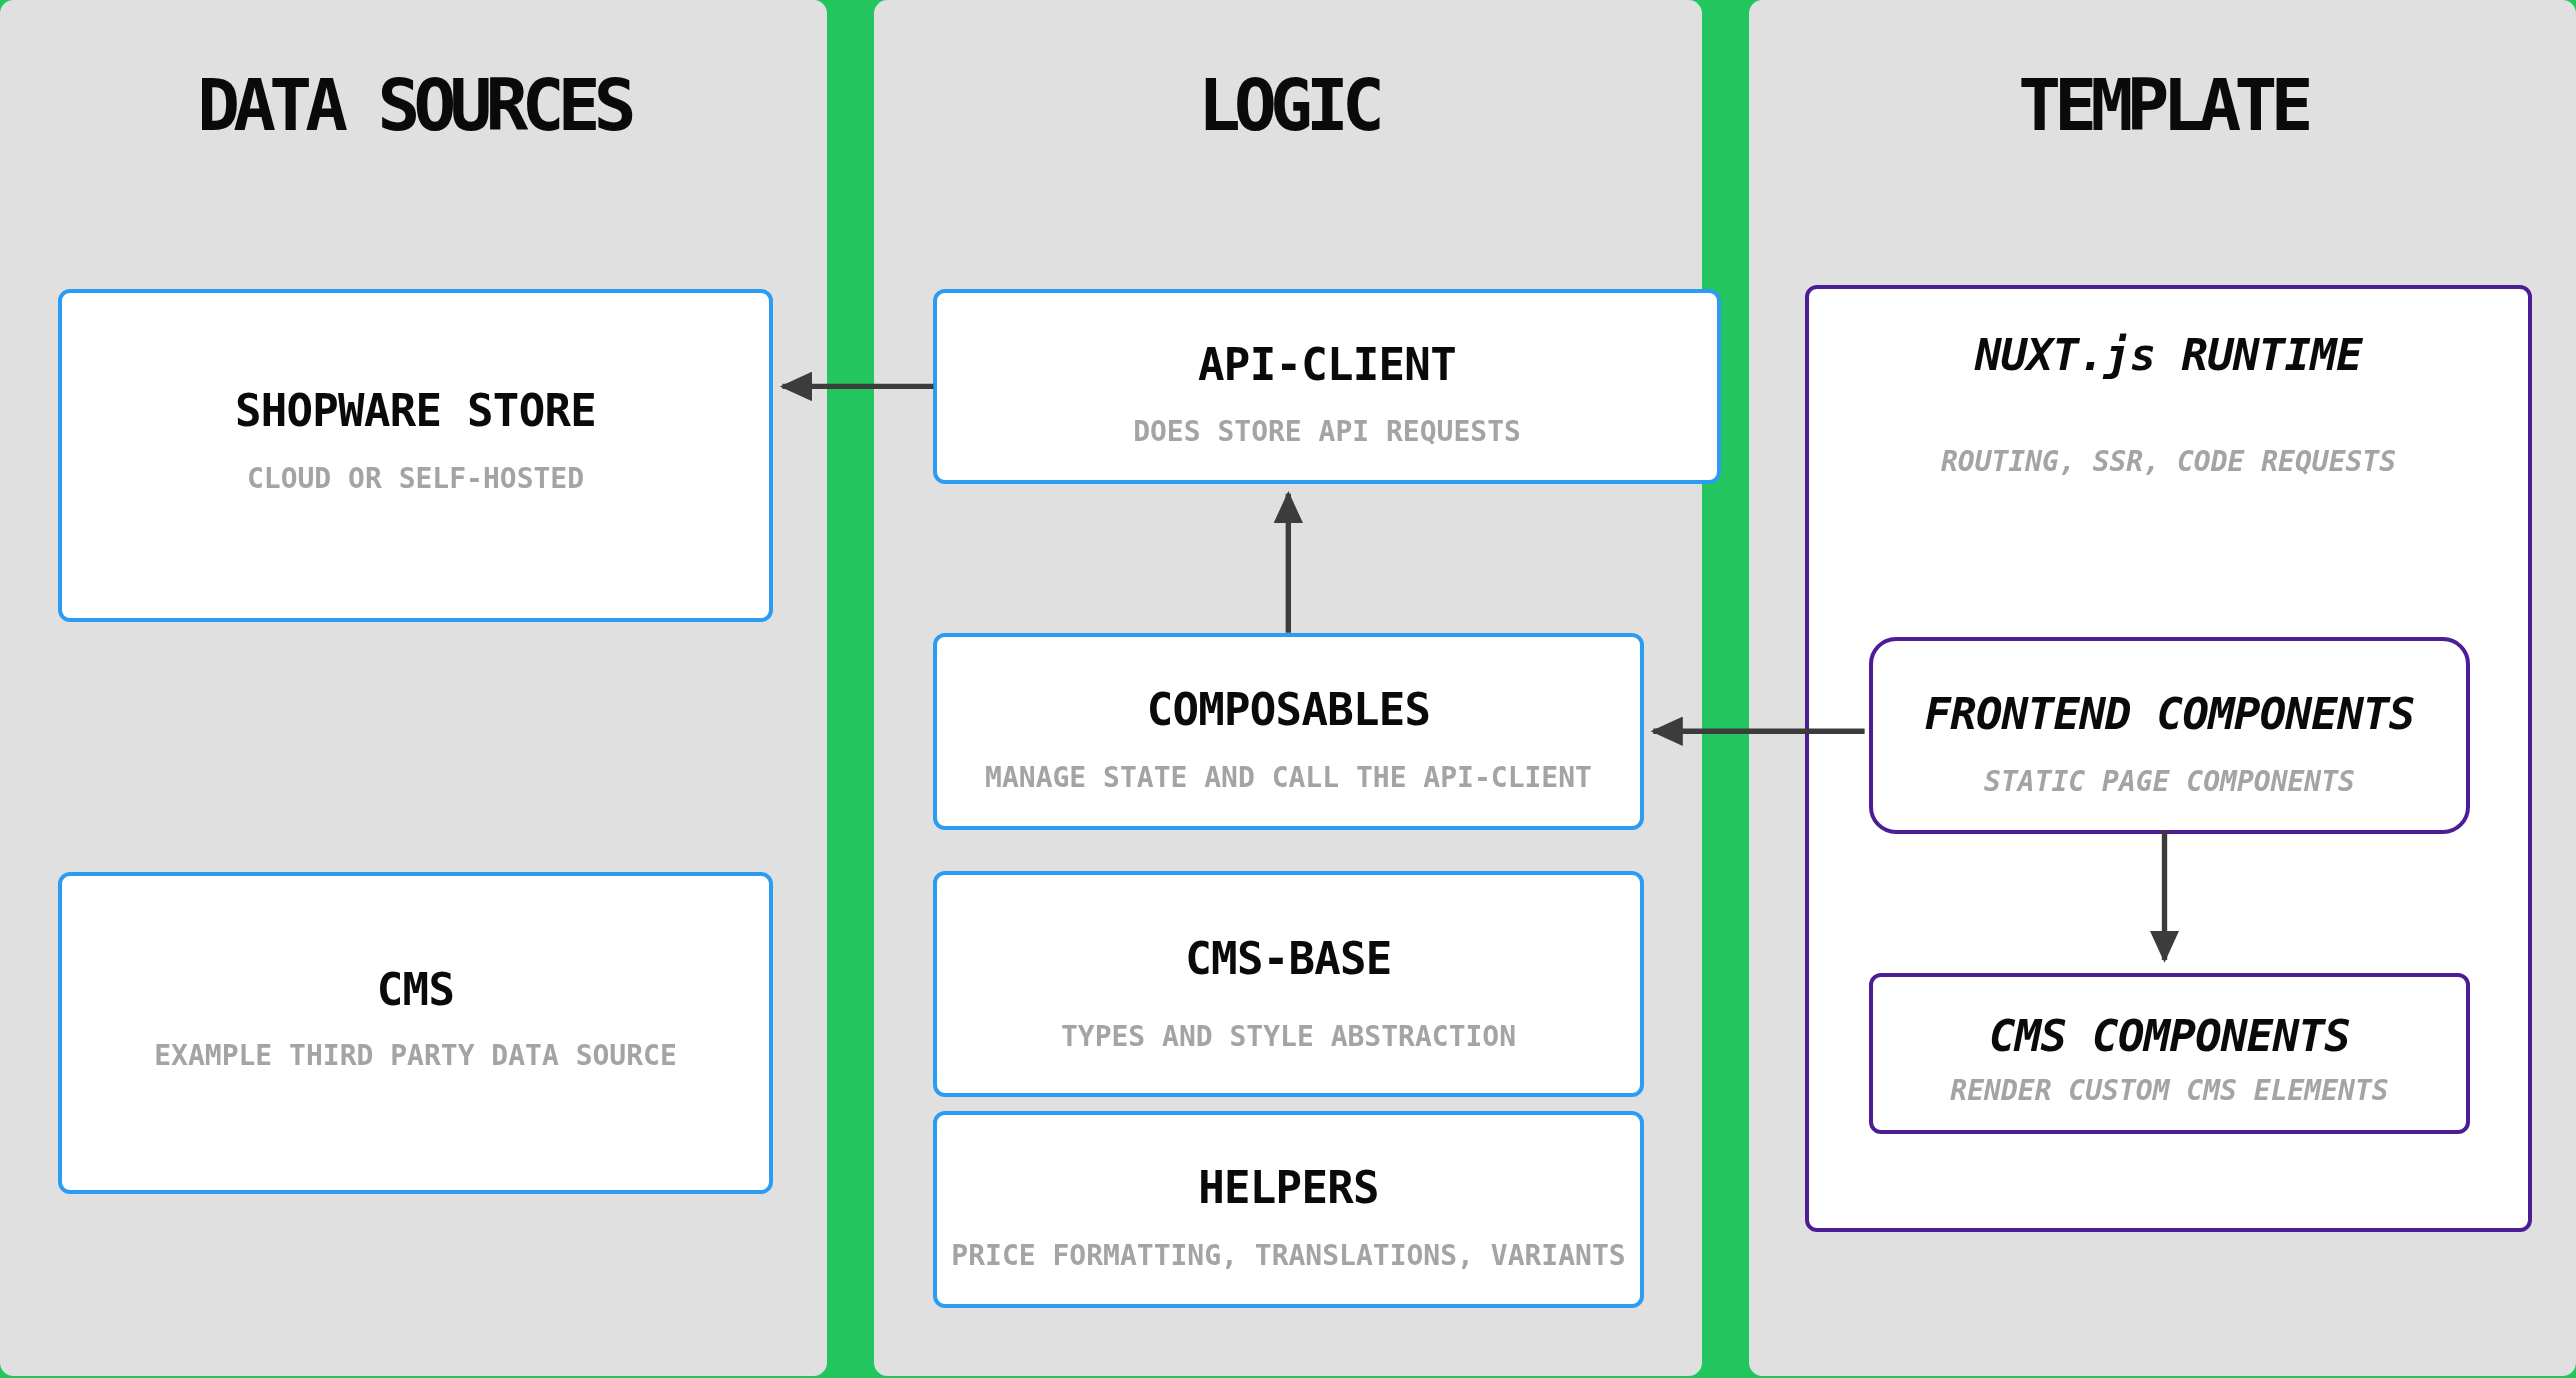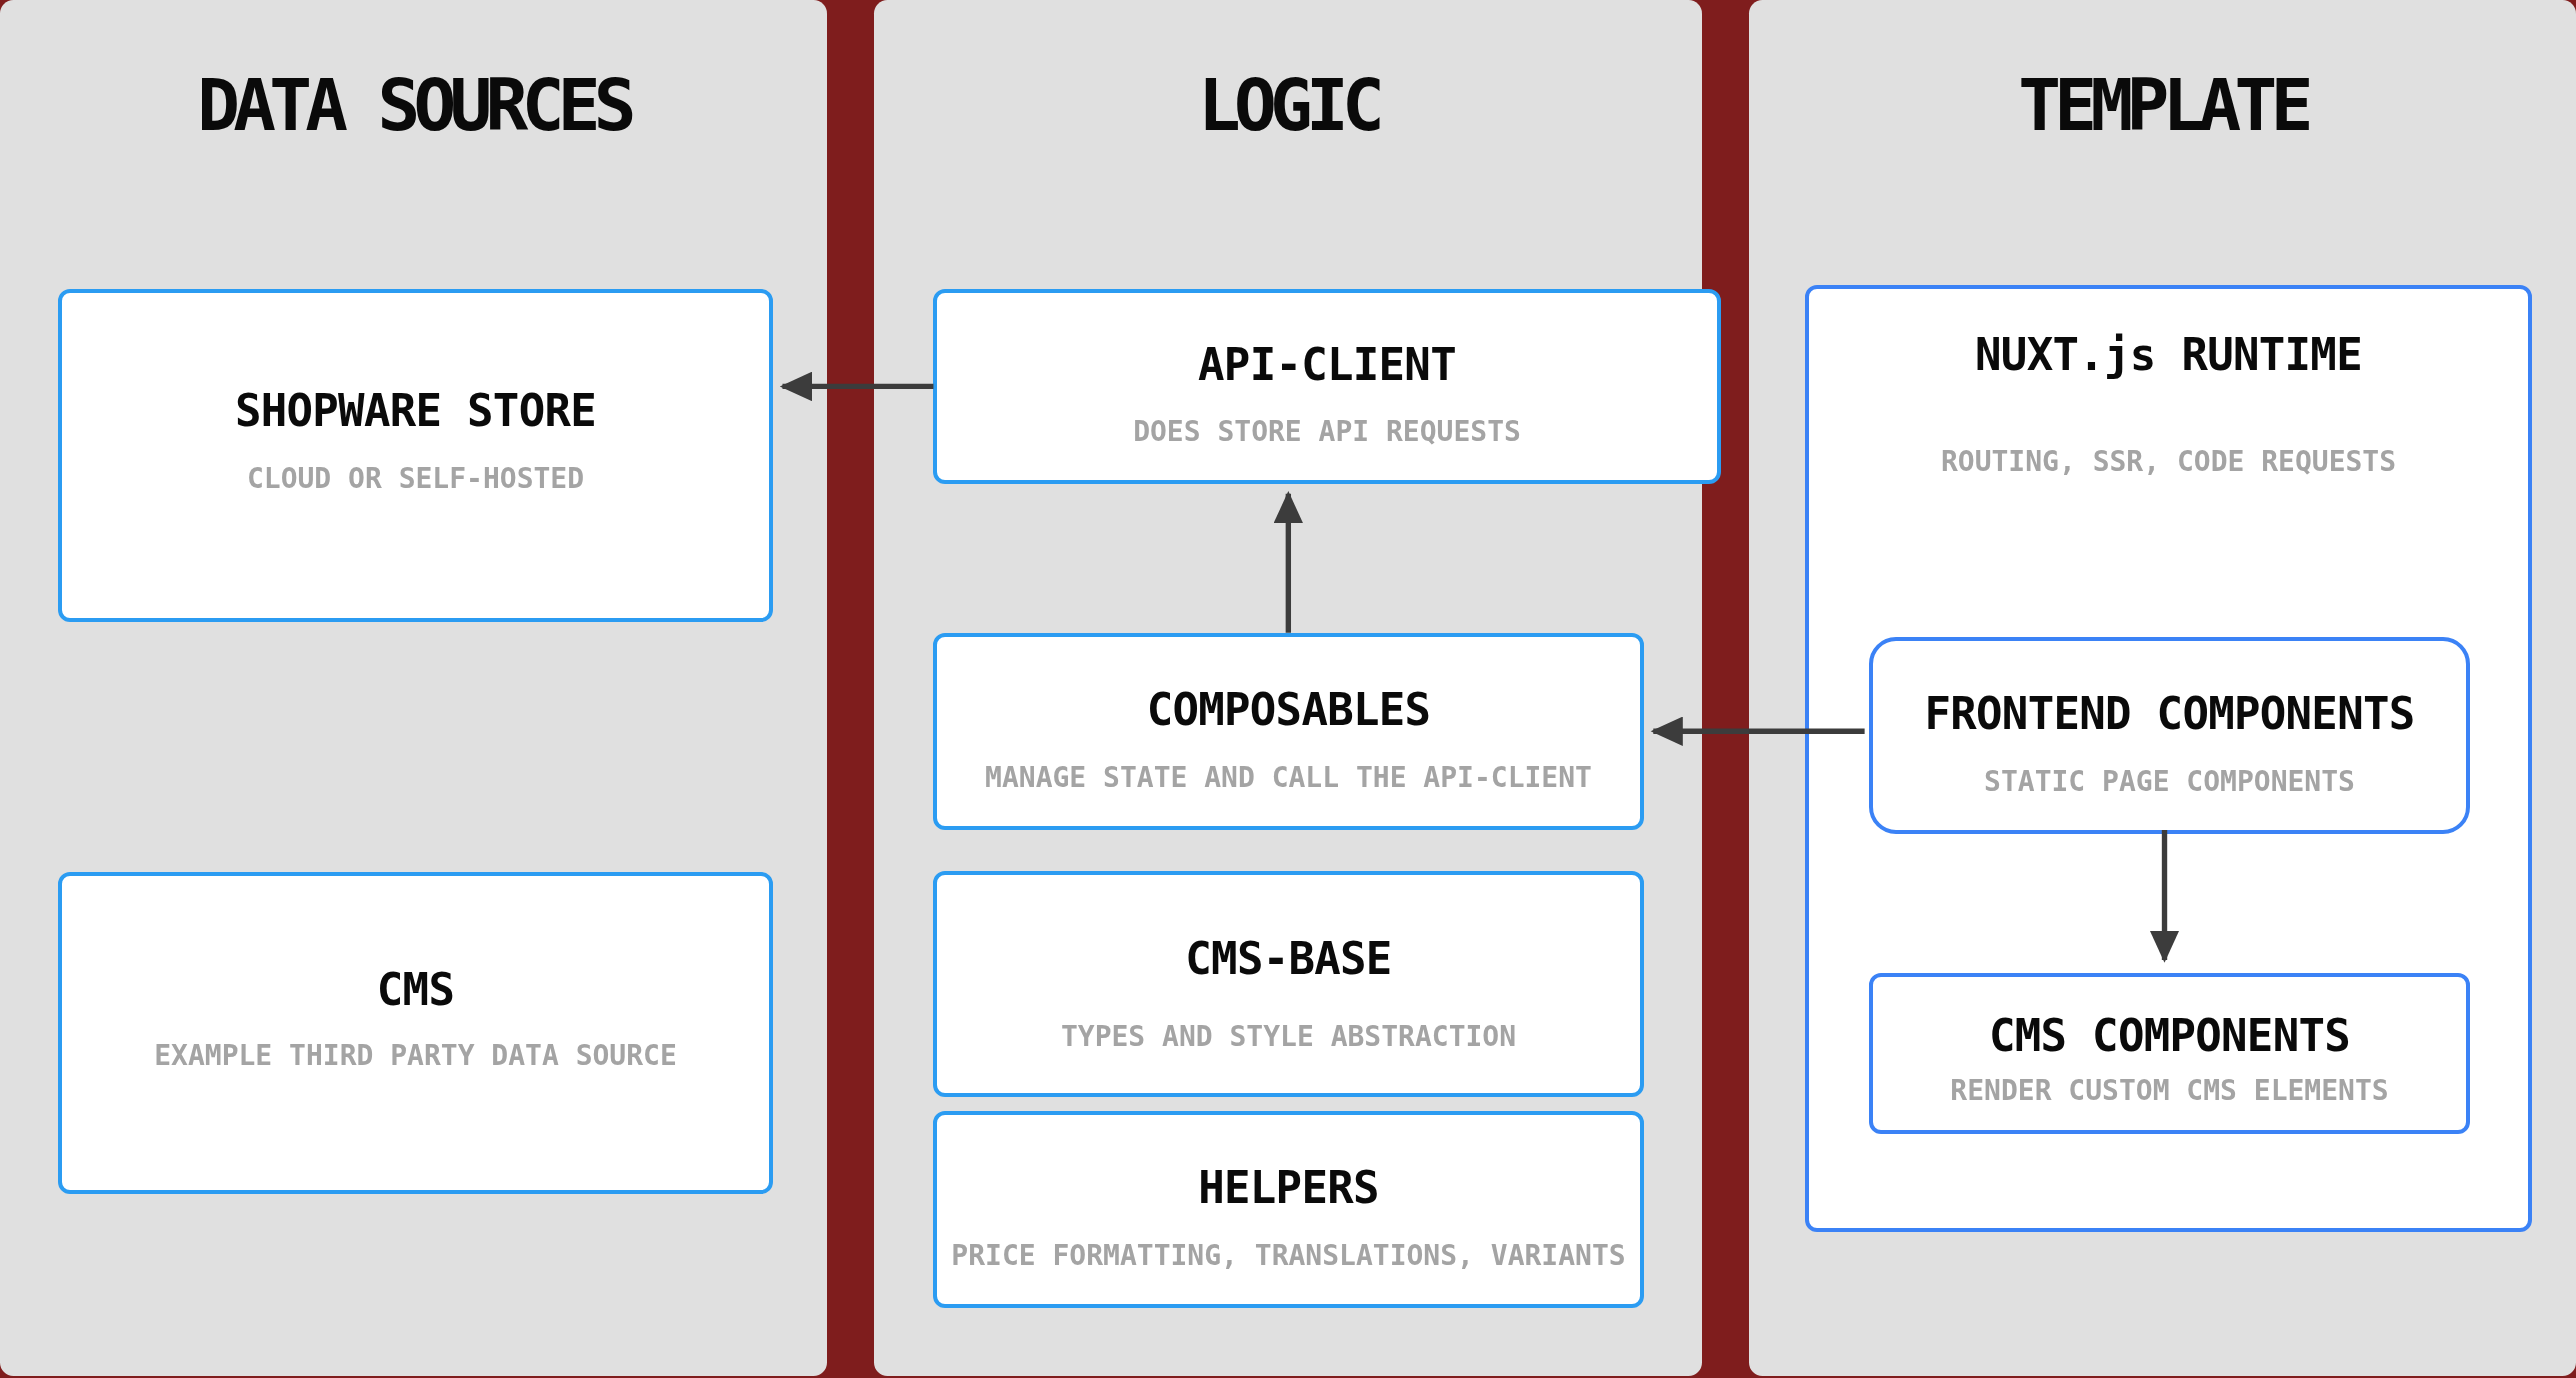--- a/index.html
+++ b/index.html
@@ -5,21 +5,21 @@
   html, body {
     margin: 0;
     padding: 0;
     background: #ffffff;
     font-family: "DejaVu Sans Mono", "Liberation Mono", monospace;
   }
   #canvas {
     position: relative;
     width: 2576px;
     height: 1378px;
-    background: #7f1d1d;
+    background: #22c55e;
     overflow: hidden;
   }
   .column {
     position: absolute;
     top: 0;
     height: 1376px;
     background: #e0e0e0;
     border-radius: 13.4px;
   }
   #col-data-sources { left: 0;      width: 827px; }
@@ -39,21 +39,21 @@
     white-space: nowrap;
   }
 
   .node {
     position: absolute;
     background: #ffffff;
     border-radius: 12px;
     box-sizing: border-box;
   }
   .border-strong { border: 4px solid #2b9cf2; }
-  .border-light  { border: 4px solid #3b82f6; }
+  .border-light  { border: 4px solid #4c1d95; font-style: italic; }
 
   .node-title, .node-subtitle {
     position: absolute;
     left: 0;
     width: 100%;
     text-align: center;
     transform: translateY(-50%);
     white-space: nowrap;
     font-weight: bold;
   }

